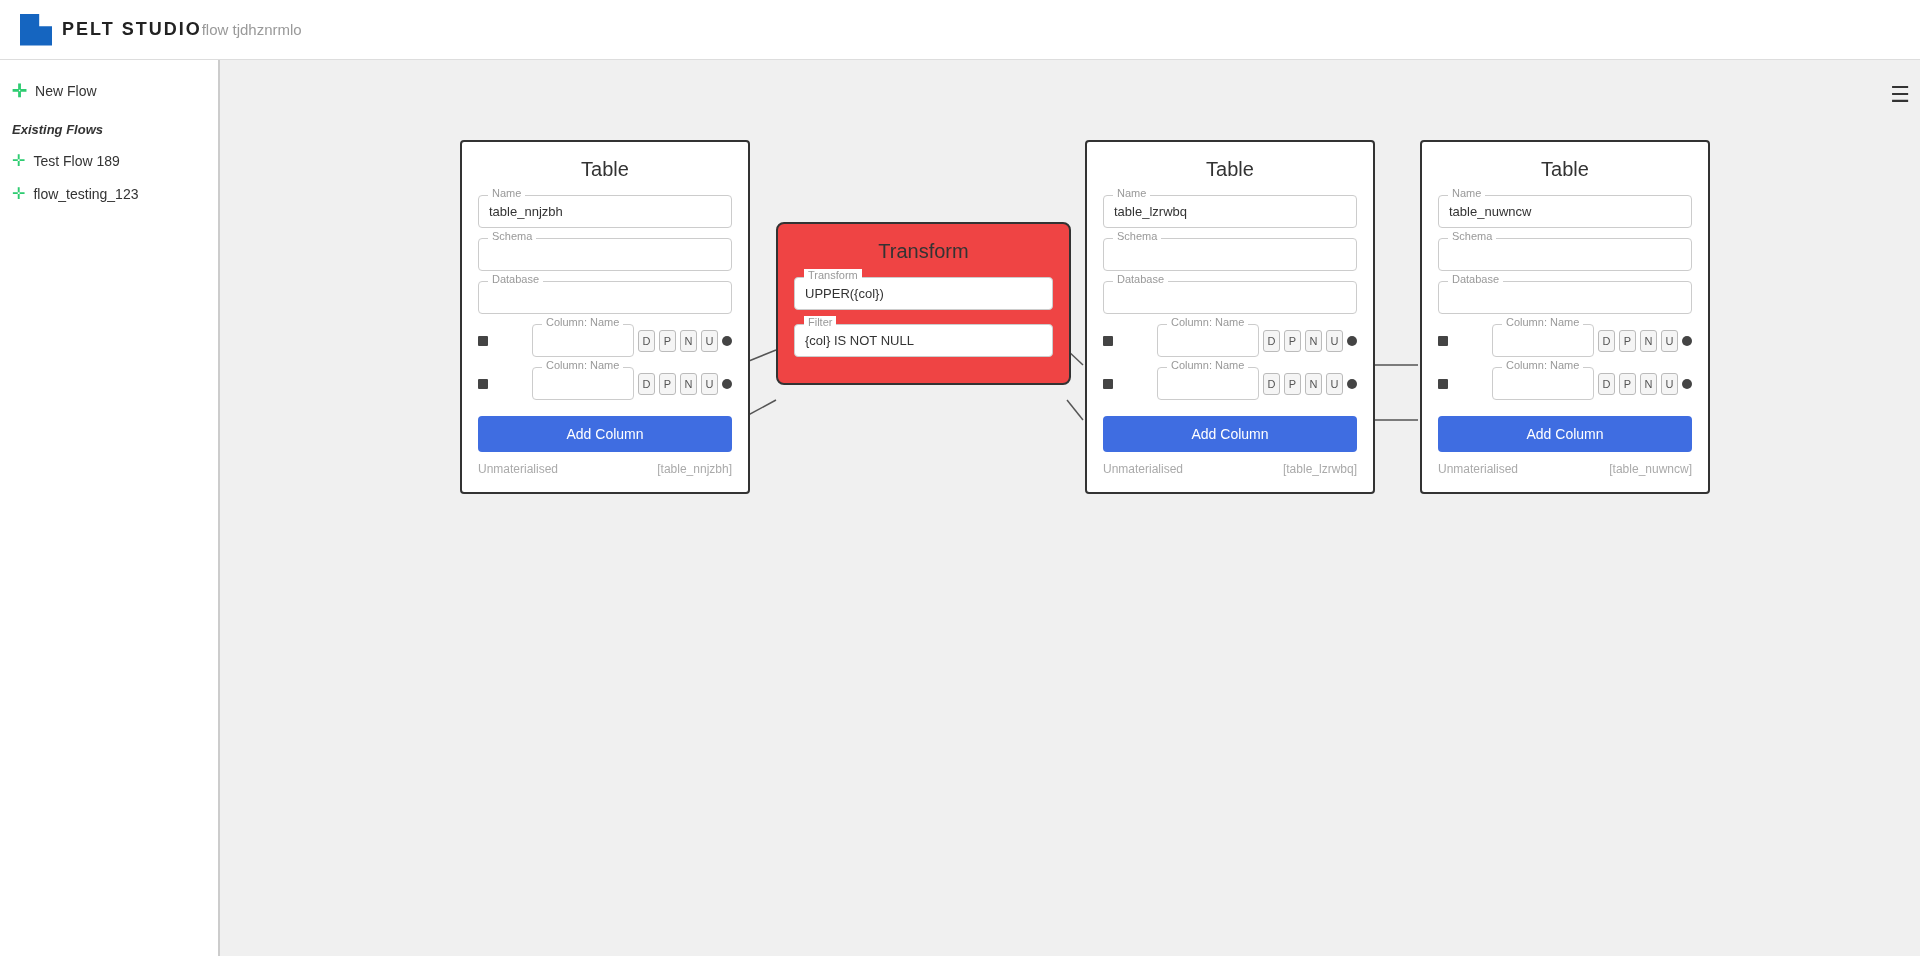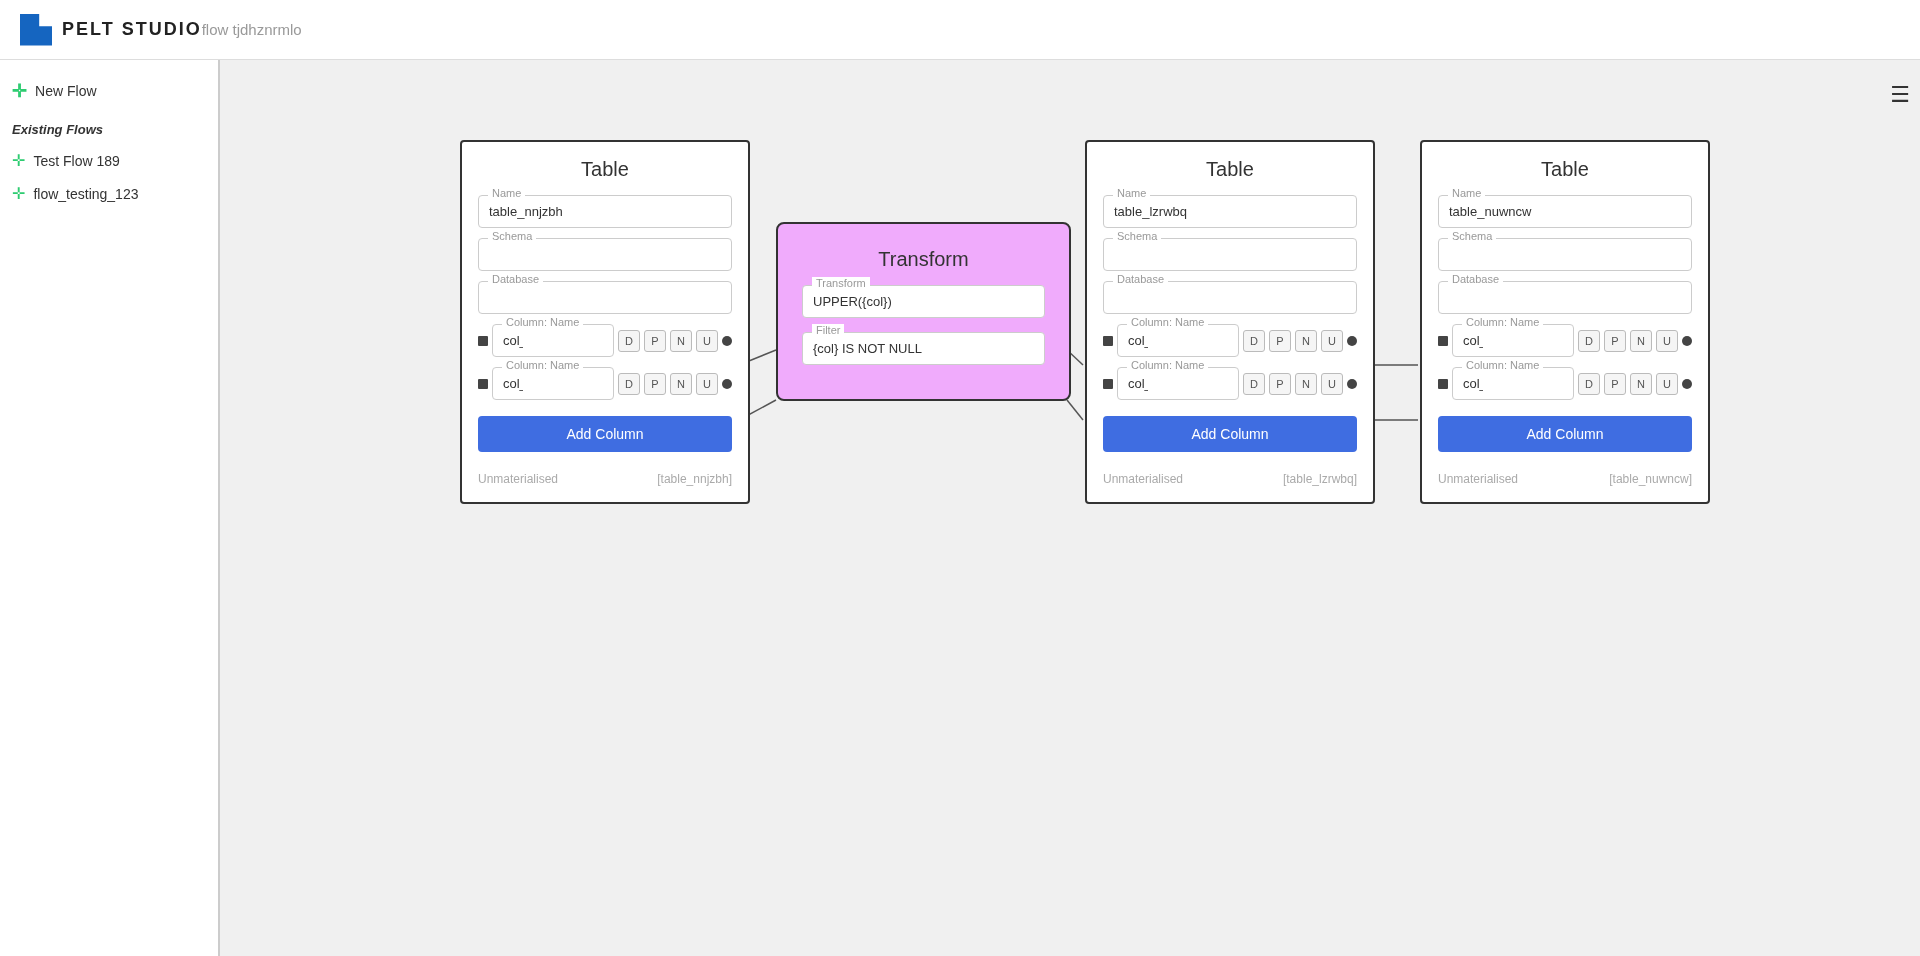--- a/index.html
+++ b/index.html
@@ -86,21 +86,21 @@
 
     
     .column-row {
       display: flex; align-items: center; gap: 4px;
       margin-bottom: 10px; position: relative;
     }
     .column-dot-left {
       width: 10px; height: 10px; background: #444;
       border-radius: 1px; flex-shrink: 0;
     }
-    .column-field-wrap { flex: 1; position: relative; }
+    .column-field-wrap { flex: 1; position: relative; margin-left: 40px; }
     .column-btn {
       width: 22px; height: 22px; border: 1px solid #bbb;
       background: #f5f5f5; border-radius: 3px;
       font-size: 11px; color: #555; cursor: pointer;
       display: flex; align-items: center; justify-content: center;
     }
     .column-dot-right {
       width: 10px; height: 10px; background: #444;
       border-radius: 50%; flex-shrink: 0;
     }
@@ -108,30 +108,30 @@
     
     .add-column-btn {
       width: 100%; background: #3f6de1; color: #fff;
       border: none; border-radius: 4px; padding: 10px;
       font-size: 14px; cursor: pointer; margin-top: 6px;
     }
 
     
     .node-footer {
       display: flex; justify-content: space-between;
-      margin-top: 20px; font-size: 12px; color: #aaa; gap: 8px;
+      margin-top: 10px; font-size: 12px; color: #aaa; gap: 8px;
     }
 
     
     .transform-card {
       position: absolute;
-      background: #f0abfc;
+      background: #ef4444;
       border: 2px solid #333;
       border-radius: 8px;
-      padding: 24px;
+      padding: 16px;
       width: 290px;
     }
 
     
     .connections-svg {
       position: absolute; top: 0; left: 0;
       width: 100%; height: 100%;
       pointer-events: none; overflow: visible;
     }
   </style>

